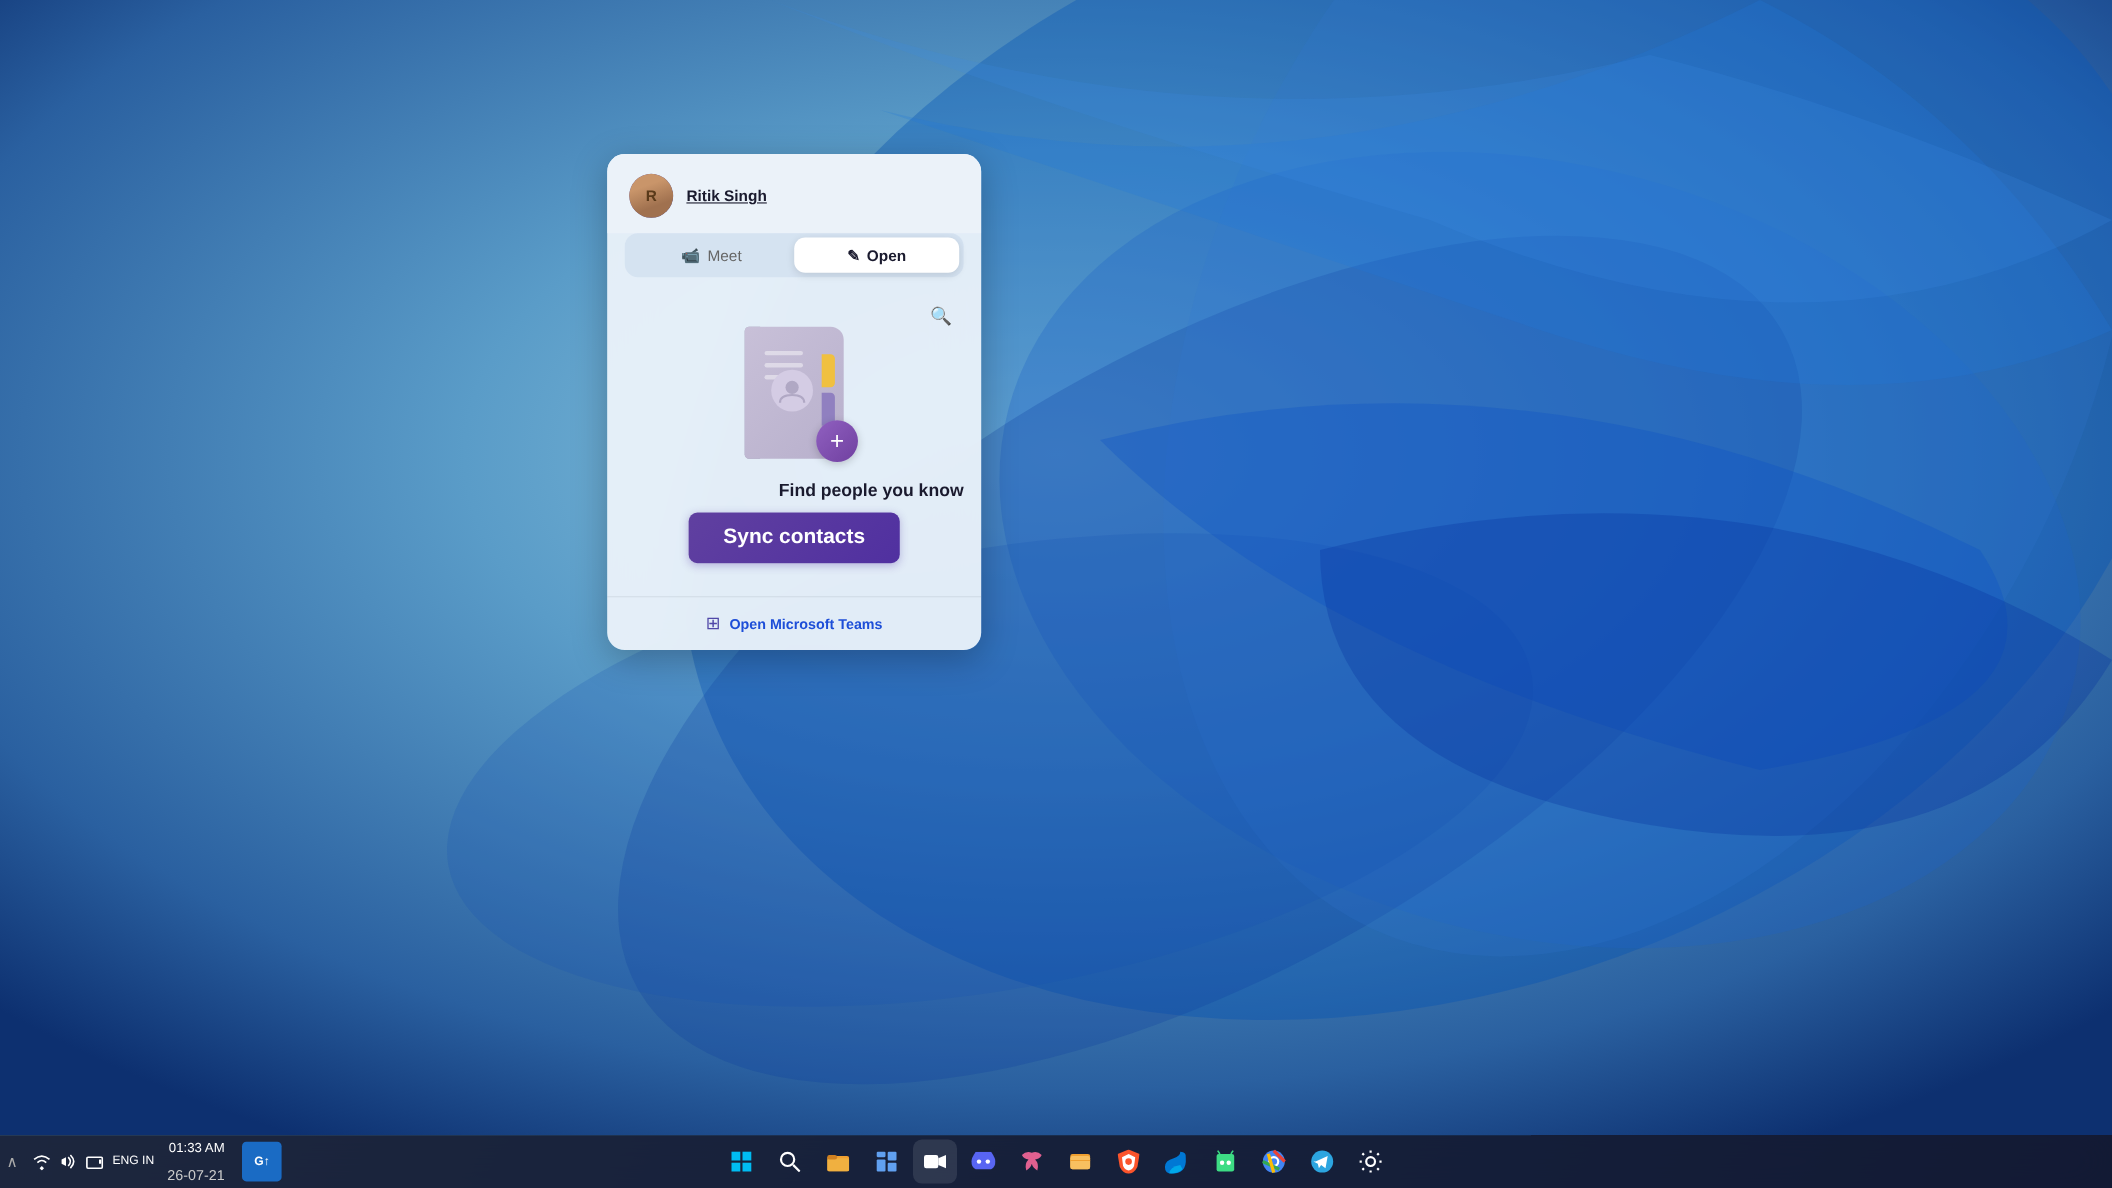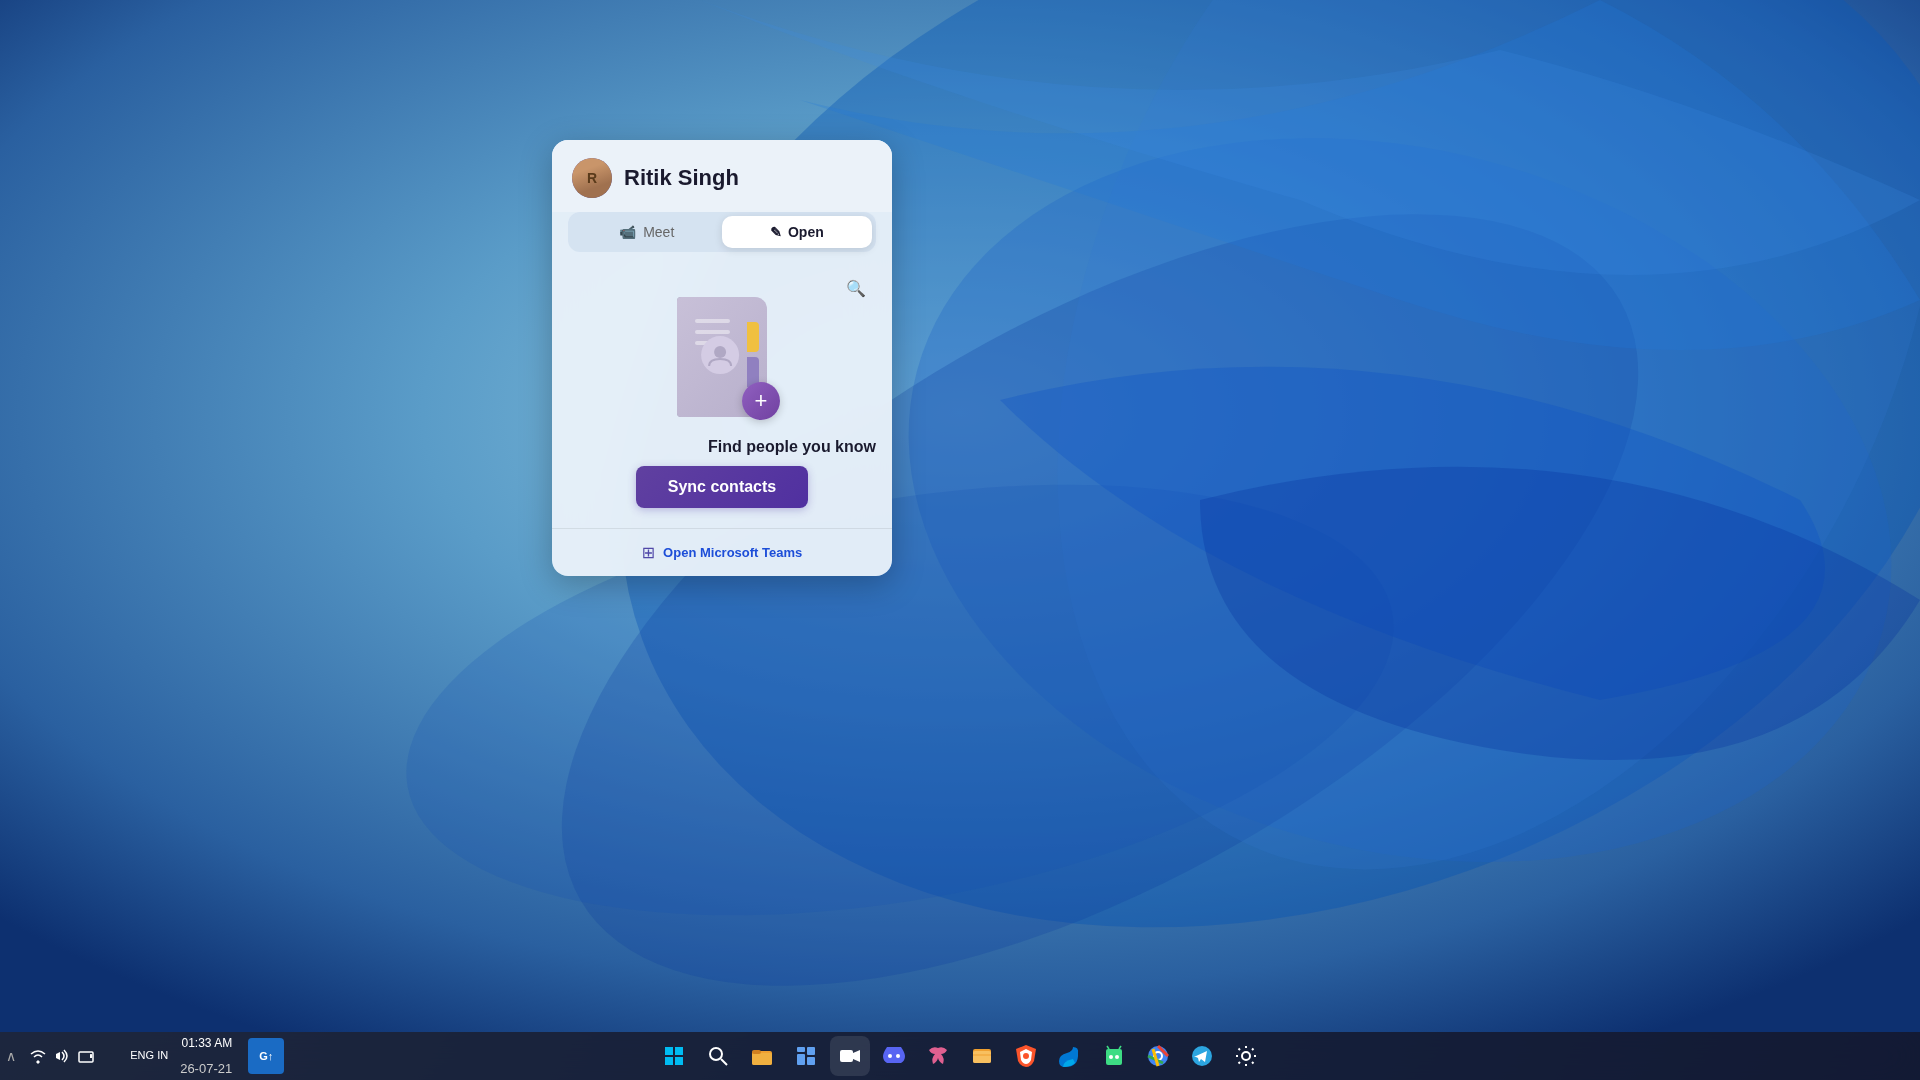--- a/index.html
+++ b/index.html
@@ -101,23 +101,24 @@
       border-radius: 50%;
       display: flex;
       align-items: center;
       justify-content: center;
       font-size: 14px;
       color: #5a3a1a;
       font-weight: bold;
     }
 
     .user-name {
-      font-size: 22px;
+      font-size: 14px;
       font-weight: 600;
       color: #1a1a2e;
+      text-decoration: underline;
     }
 
     .tab-bar {
       display: flex;
       margin: 0 16px 12px;
       background: rgba(200, 215, 235, 0.5);
       border-radius: 12px;
       padding: 4px;
     }
 
@@ -247,27 +248,27 @@
     .panel-description {
       text-align: center;
       font-size: 13px;
       color: #555;
       line-height: 1.5;
       margin-bottom: 20px;
     }
 
     .sync-btn {
       display: block;
-      margin: 0 auto;
+      margin: 10px auto;
       padding: 12px 32px;
       background: linear-gradient(135deg, #6040a0, #5030a0);
       color: white;
       border: none;
       border-radius: 8px;
-      font-size: 16px;
+      font-size: 19px;
       font-weight: 600;
       cursor: pointer;
       box-shadow: 0 2px 8px rgba(80,50,160,0.3);
     }
 
     .panel-footer {
       padding: 14px 20px;
       display: flex;
       align-items: center;
       justify-content: center;
@@ -501,21 +502,21 @@
         <path d="M2 6 L6 4 L6 12 L2 10Z" fill="white"></path>
         <path d="M8 4 Q12 8 8 12" stroke="white" stroke-width="1.5" fill="none"></path>
         <path d="M10 2 Q16 8 10 14" stroke="white" stroke-width="1.5" fill="none"></path>
       </svg>
 
       <svg width="16" height="16" viewBox="0 0 16 16">
         <rect x="1" y="4" width="14" height="10" rx="1" stroke="white" stroke-width="1.5" fill="none"></rect>
         <rect x="12" y="6" width="2" height="4" rx="0.5" fill="white"></rect>
       </svg>
     </div>
-    <div style="display:flex;flex-direction:column;align-items:center;cursor:pointer;line-height:1.2;margin-left:28px;">
+    <div style="display:flex;flex-direction:column;align-items:center;cursor:pointer;line-height:1.2;">
       <span style="font-size:11px;color:white;">ENG
 IN</span>
     </div>
     <div style="display:flex;flex-direction:column;align-items:flex-end;cursor:pointer;padding:2px 4px;border-radius:4px;gap:11px;">
       <span style="font-size:12px;color:white;font-weight:500;">01:33 AM</span>
       <span style="font-size:13px;color:#ccc;">26-07-21</span>
     </div>
 
     <div style="width:36px;height:36px;background:#1a6bc4;border-radius:4px;display:flex;align-items:center;justify-content:center;margin-left:4px;cursor:pointer;">
       <span style="color:white;font-size:11px;font-weight:bold;">G↑</span>

